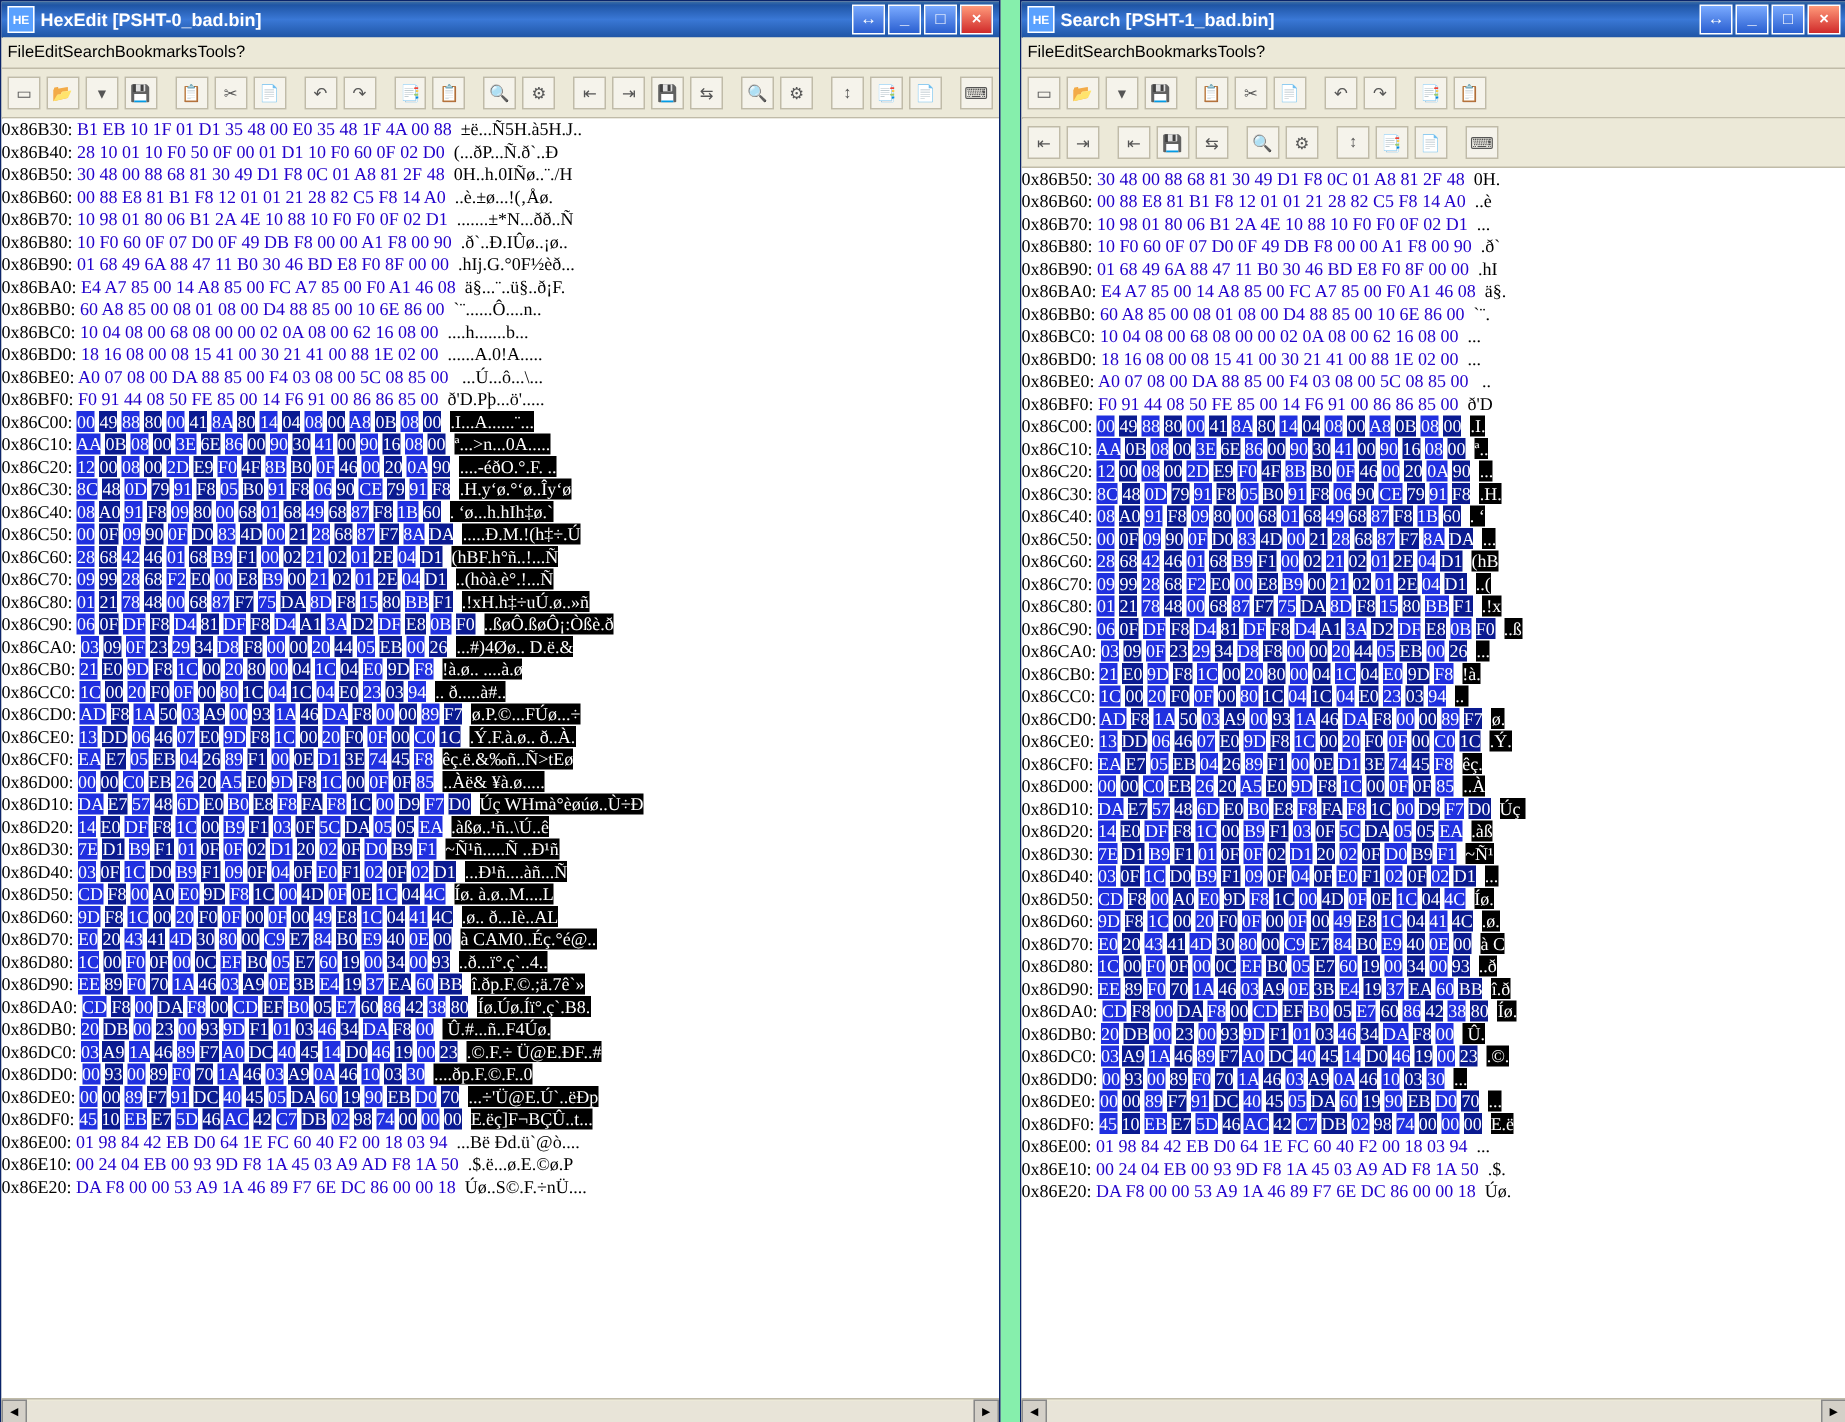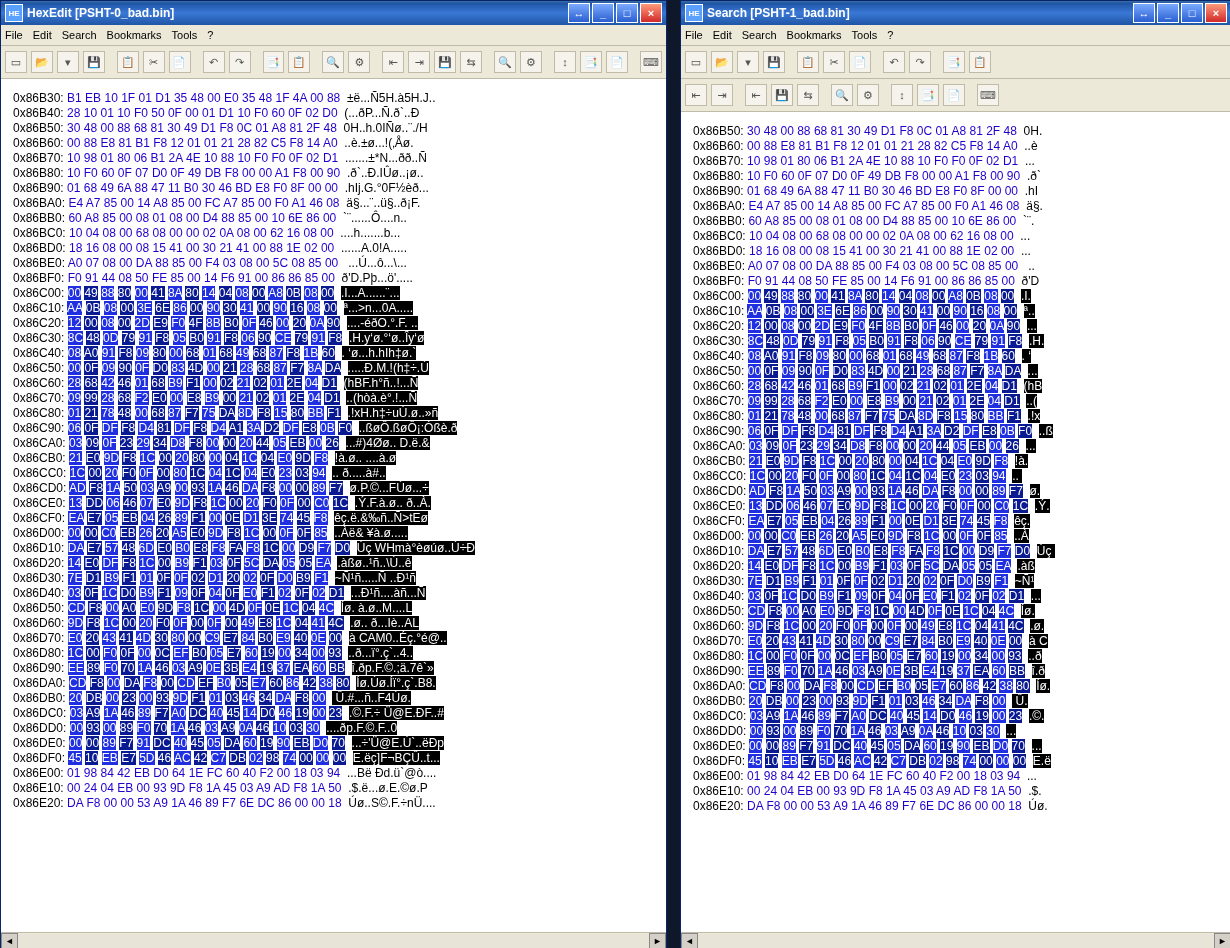--- a/index.html
+++ b/index.html
@@ -1,31 +1,31 @@
 <!DOCTYPE html>
 <html><head>
 <meta charset="utf-8">
 <style>
 html,body{margin:0;padding:0;font-family:Tahoma,Arial,sans-serif;font-size:11px;background:#3b6da8;overflow:hidden}
-.desktop{width:1230px;height:948px;position:relative;background:#0f172a}
+.desktop{width:1230px;height:948px;position:relative;background:#86efac}
 .win{position:absolute;background:#ece9d8;border:1px solid #0a246a;box-shadow:1px 1px 0 #000 inset;display:flex;flex-direction:column}
 .win.left{left:0;top:0;width:665px;height:948px}
 .win.right{left:680px;top:0;width:550px;height:948px}
 .title{height:24px;background:linear-gradient(#3a6ea5,#1f55a5 10%,#3a78d6 50%,#1f55a5);color:#fff;display:flex;align-items:center;padding:0 4px;font-weight:bold;font-size:12px}
 .title .ico{width:16px;height:16px;background:#5aa1ff;border:1px solid #fff;margin-right:4px;display:inline-flex;align-items:center;justify-content:center;font-size:8px;color:#fff}
 .title .gap{flex:1}
 .title .wbtn{width:20px;height:18px;margin-left:2px;border:1px solid #fff;display:inline-flex;align-items:center;justify-content:center;font-size:11px;color:#fff;cursor:pointer}
 .title .wbtn.blue{background:linear-gradient(#7aaaff,#2a5fd0)}
 .title .wbtn.red{background:linear-gradient(#ff9a7a,#d02a2a)}
-.menubar{height:18px;background:#ece9d8;border-bottom:1px solid #c0bba8;padding:1px 4px;display:flex;gap:10px;align-items:center}
+.menubar{height:18px;background:#ece9d8;border-bottom:1px solid #c0bba8;padding:1px 4px;display:flex;gap:0;align-items:center}
 .menubar span{cursor:default}
 .toolbar{height:28px;background:#ece9d8;border-bottom:1px solid #c0bba8;padding:2px 4px;display:flex;align-items:center;gap:4px;flex-wrap:nowrap;overflow:hidden}
 .tbtn{width:20px;height:20px;border:1px solid #c0bba8;background:#f5f3eb;display:inline-flex;align-items:center;justify-content:center;font-size:11px;color:#555;cursor:pointer}
 .tbtn.sep{border:none;width:4px;background:none}
-.hexarea{flex:1;overflow:auto;background:#fff;padding:12px;font-family:Liberation Sans, sans-serif;font-size:12px;line-height:15px;white-space:pre}
+.hexarea{flex:1;overflow:auto;background:#fff;padding:0;font-family:Liberation Serif, serif;font-size:12px;line-height:15px;white-space:pre}
 .hexarea .row{display:block}
 .addr{color:#000}
 .byte{color:#2200cc}
 .sel{background:#2030e0;color:#fff}
 .sel.dark{background:#0a1a90}
 .ascii{color:#000}
 .ascii.inv{background:#000;color:#fff}
 .scroll{height:16px;background:#ece9d8;border-top:1px solid #c0bba8;display:flex;align-items:center}
 .scroll .sbtn{width:15px;height:14px;border:1px solid #888;background:#d4d0c8;display:inline-flex;align-items:center;justify-content:center;font-size:9px;cursor:pointer}
 .scroll .track{flex:1;height:14px;background:#e8e4d8}

